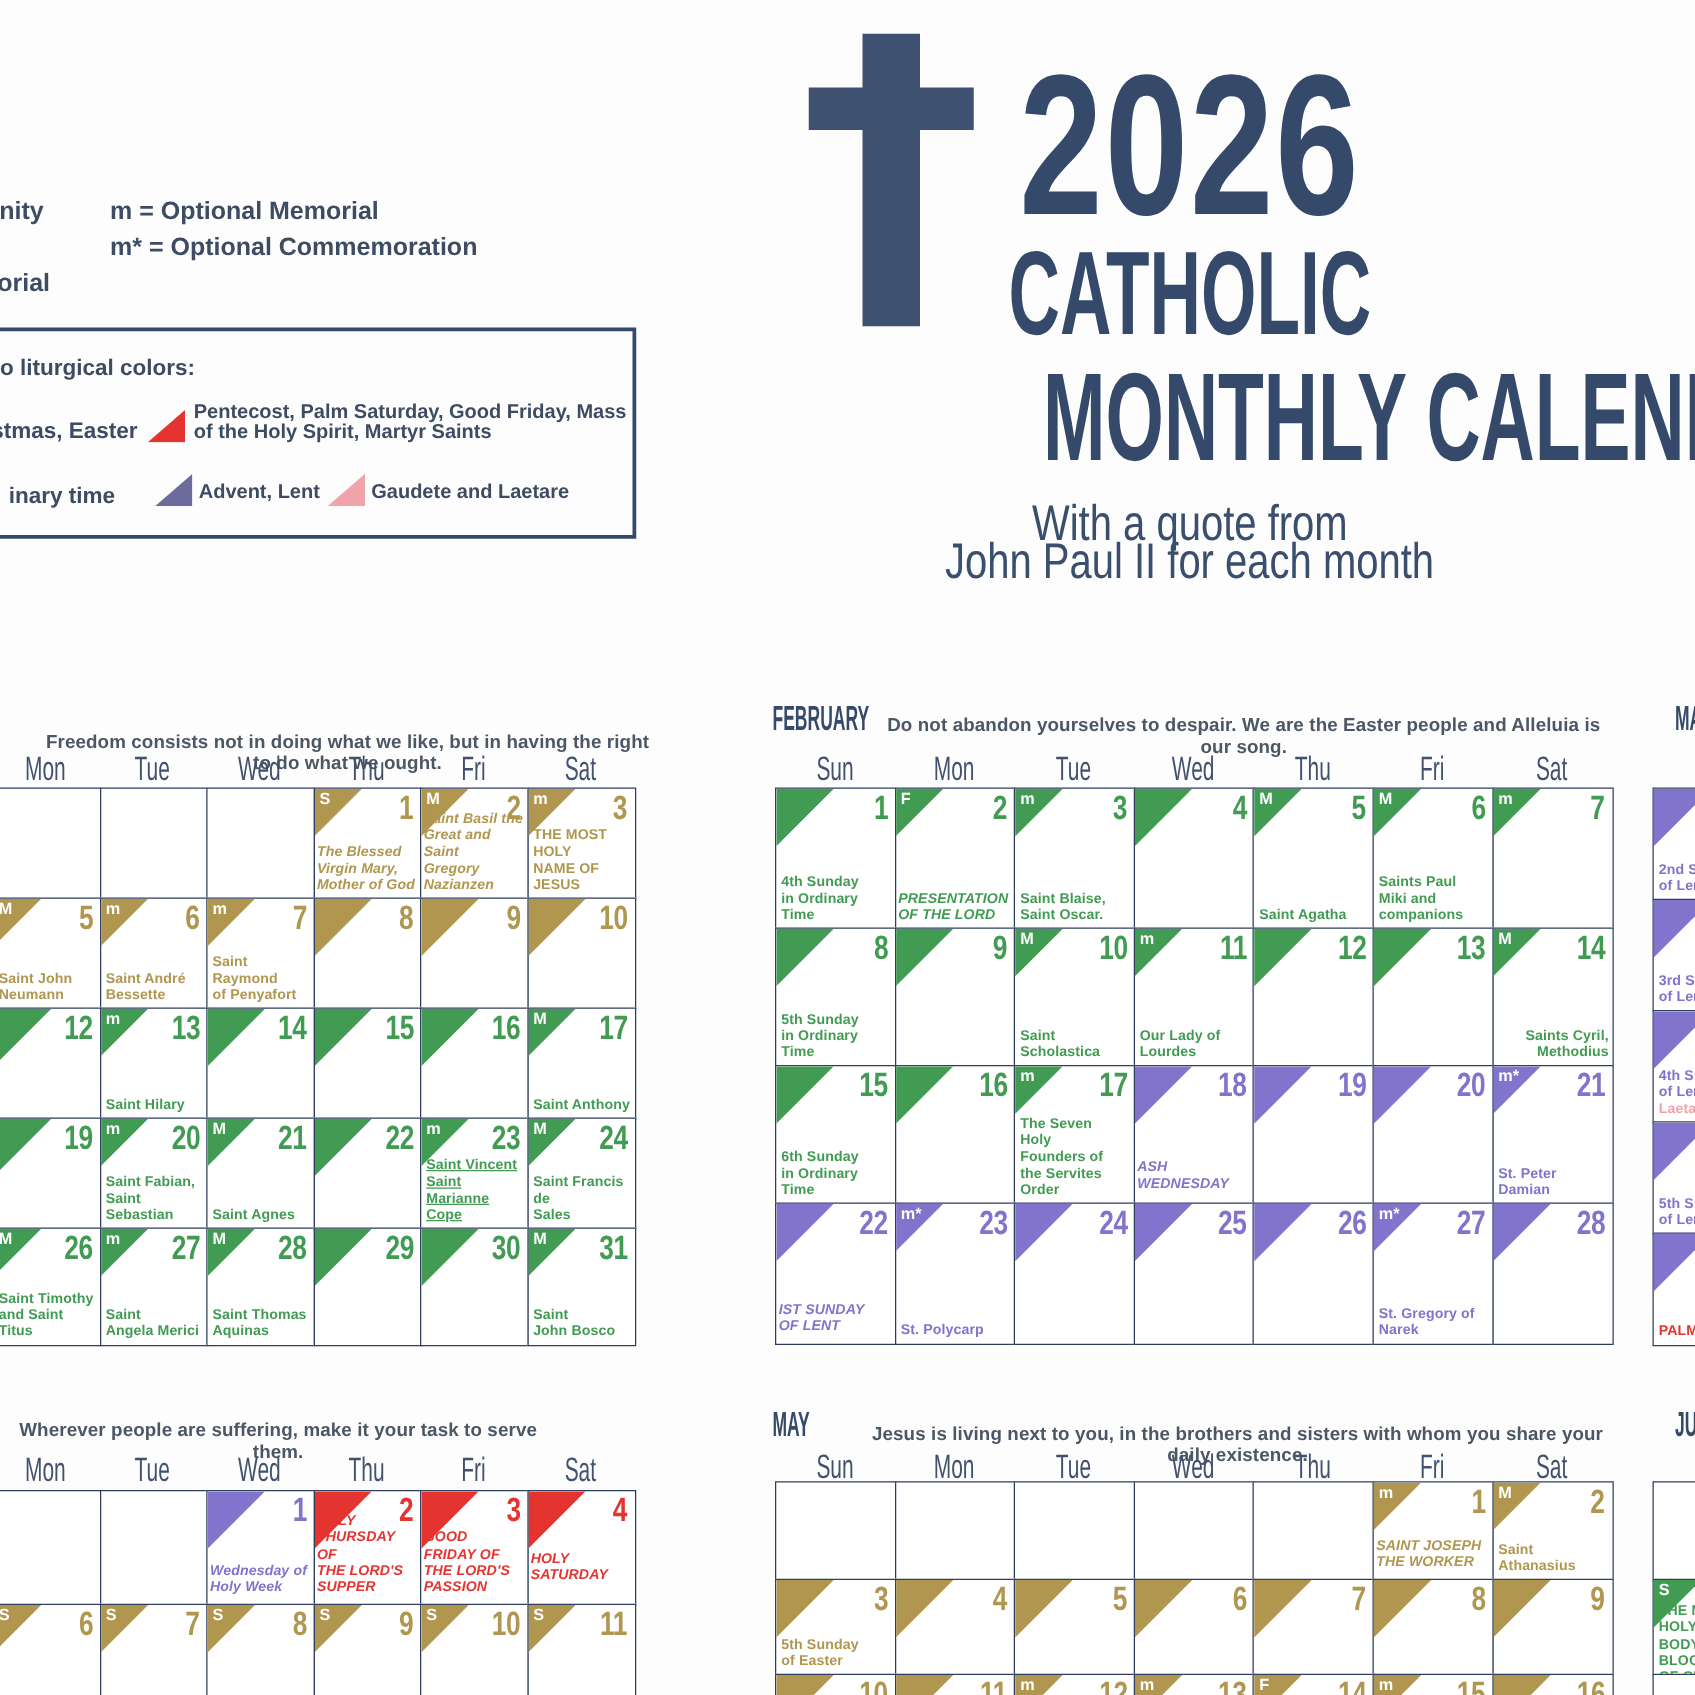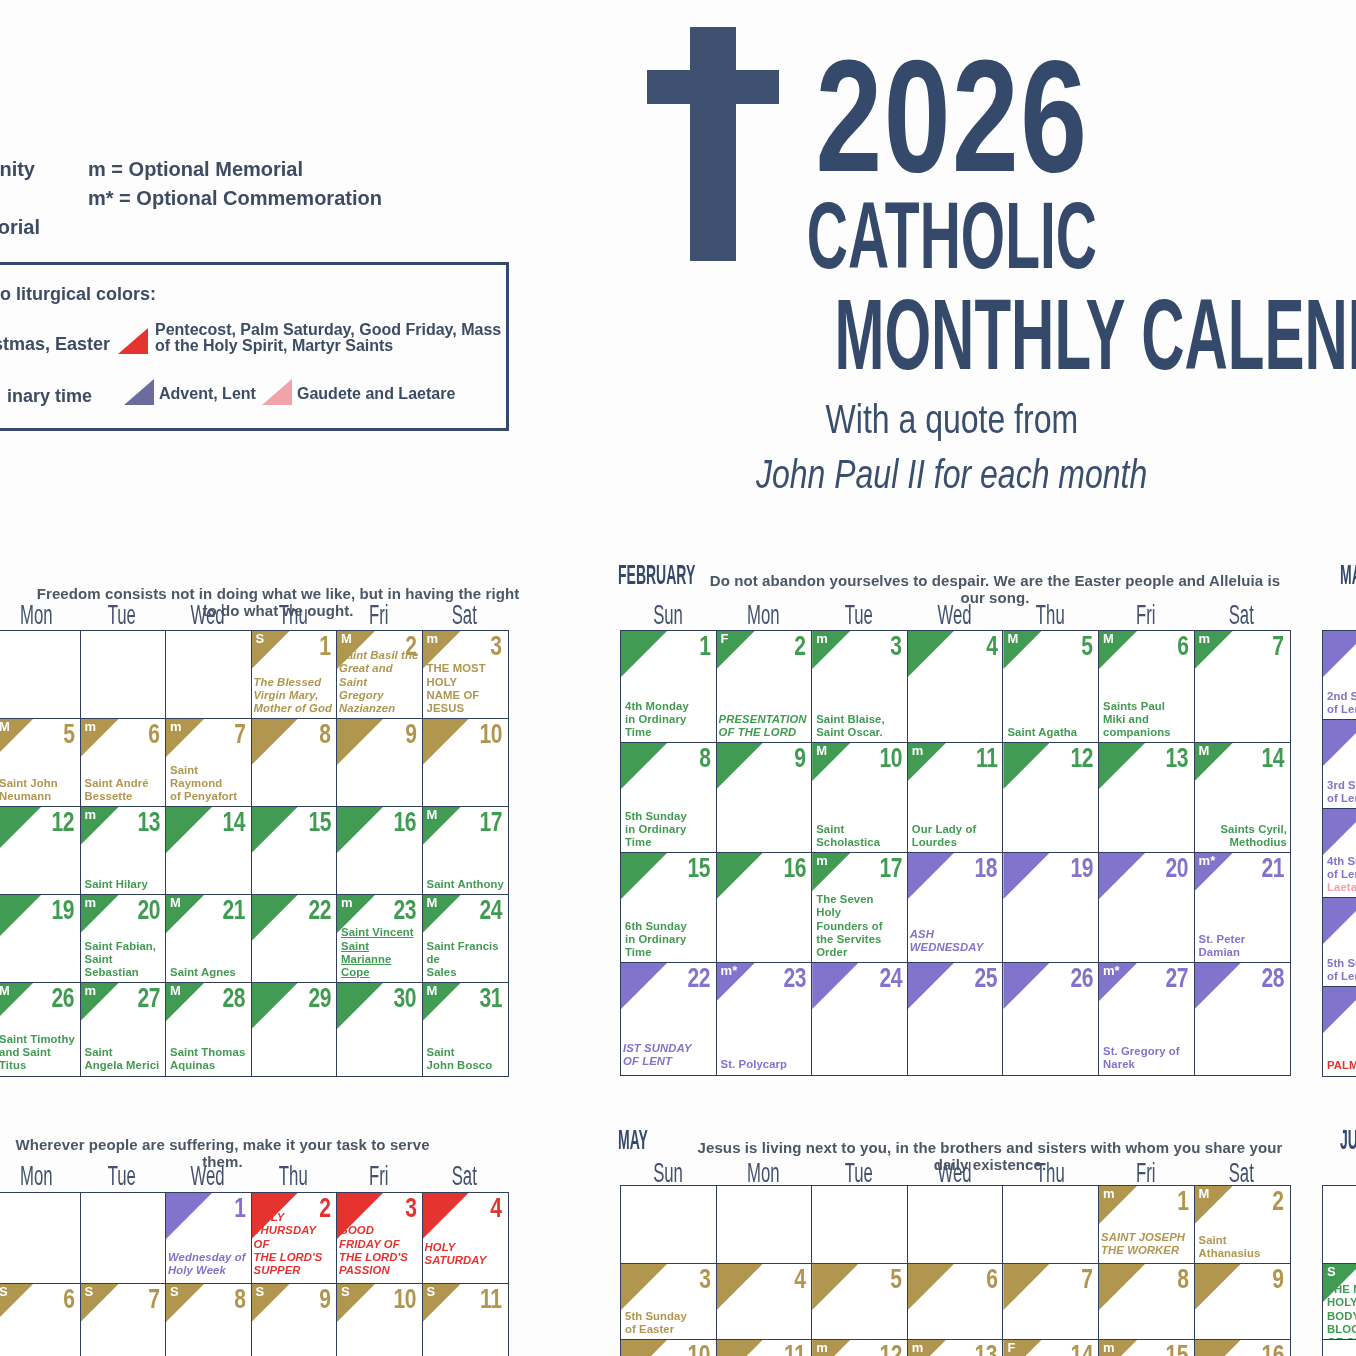--- a/index.html
+++ b/index.html
@@ -74,21 +74,21 @@
   </div>
   <div class="abs t-center t-line" style="top:188px;font-size:95px;">
     <span class="cx" style="--sx:.6">CATHOLIC</span>
   </div>
   <div class="abs t-center t-line" style="top:284px;font-size:100px;">
     <span class="cx" style="--sx:.6">MONTHLY CALENDAR</span>
   </div>
   <div class="abs t-center t-sub" style="top:399px;">
     <span class="cx" style="--sx:.8">With a quote from</span>
   </div>
-  <div class="abs t-center t-sub" style="top:454px;font-style:italic;">
+  <div class="abs t-center t-sub" style="top:429px;">
     <span class="cx" style="--sx:.8">John Paul II for each month</span>
   </div>
 </div>
 
 <div id="calendars">
     <div>
       <div class="abs quote" style="left: 0px; width: 500px; top: 585px; margin-left: 28px;">Freedom consists not in doing what we like, but in having the right to do what we ought.</div>
       <div class="abs dhead" style="left: -3.25px; top: 602px; width: 80px;"><span class="cx" style="--sx: 0.62;">Mon</span></div>
       <div class="abs dhead" style="left: 82.25px; top: 602px; width: 80px;"><span class="cx" style="--sx: 0.62;">Tue</span></div>
       <div class="abs dhead" style="left: 167.75px; top: 602px; width: 80px;"><span class="cx" style="--sx: 0.62;">Wed</span></div>
@@ -262,21 +262,21 @@
       <div class="abs dhead" style="left: 627.8px; top: 602px; width: 80px;"><span class="cx" style="--sx: 0.62;">Sun</span></div>
       <div class="abs dhead" style="left: 723.4px; top: 602px; width: 80px;"><span class="cx" style="--sx: 0.62;">Mon</span></div>
       <div class="abs dhead" style="left: 819px; top: 602px; width: 80px;"><span class="cx" style="--sx: 0.62;">Tue</span></div>
       <div class="abs dhead" style="left: 914.6px; top: 602px; width: 80px;"><span class="cx" style="--sx: 0.62;">Wed</span></div>
       <div class="abs dhead" style="left: 1010.2px; top: 602px; width: 80px;"><span class="cx" style="--sx: 0.62;">Thu</span></div>
       <div class="abs dhead" style="left: 1105.8px; top: 602px; width: 80px;"><span class="cx" style="--sx: 0.62;">Fri</span></div>
       <div class="abs dhead" style="left: 1201.4px; top: 602px; width: 80px;"><span class="cx" style="--sx: 0.62;">Sat</span></div>
       <div class="cell" style="left: 620px; top: 630px; width: 97.4px; height: 113.8px;">
         <div class="tri" style="width: 46px; height: 46px; background: rgb(65, 155, 82);"></div>
         <div class="num" style="color: rgb(65, 155, 82);">1</div>
-        <div class="ev" style="color: rgb(65, 155, 82);">4th Monday
+        <div class="ev" style="color: rgb(65, 155, 82);">4th Sunday
 in Ordinary
 Time</div>
       </div>
       <div class="cell" style="left: 715.6px; top: 630px; width: 97.4px; height: 113.8px;">
         <div class="tri" style="width: 38px; height: 38px; background: rgb(65, 155, 82);"></div>
         <div class="badge">F</div>
         <div class="num" style="color: rgb(65, 155, 82);">2</div>
         <div class="ev c" style="color: rgb(65, 155, 82);">PRESENTATION
 OF THE LORD</div>
       </div>

